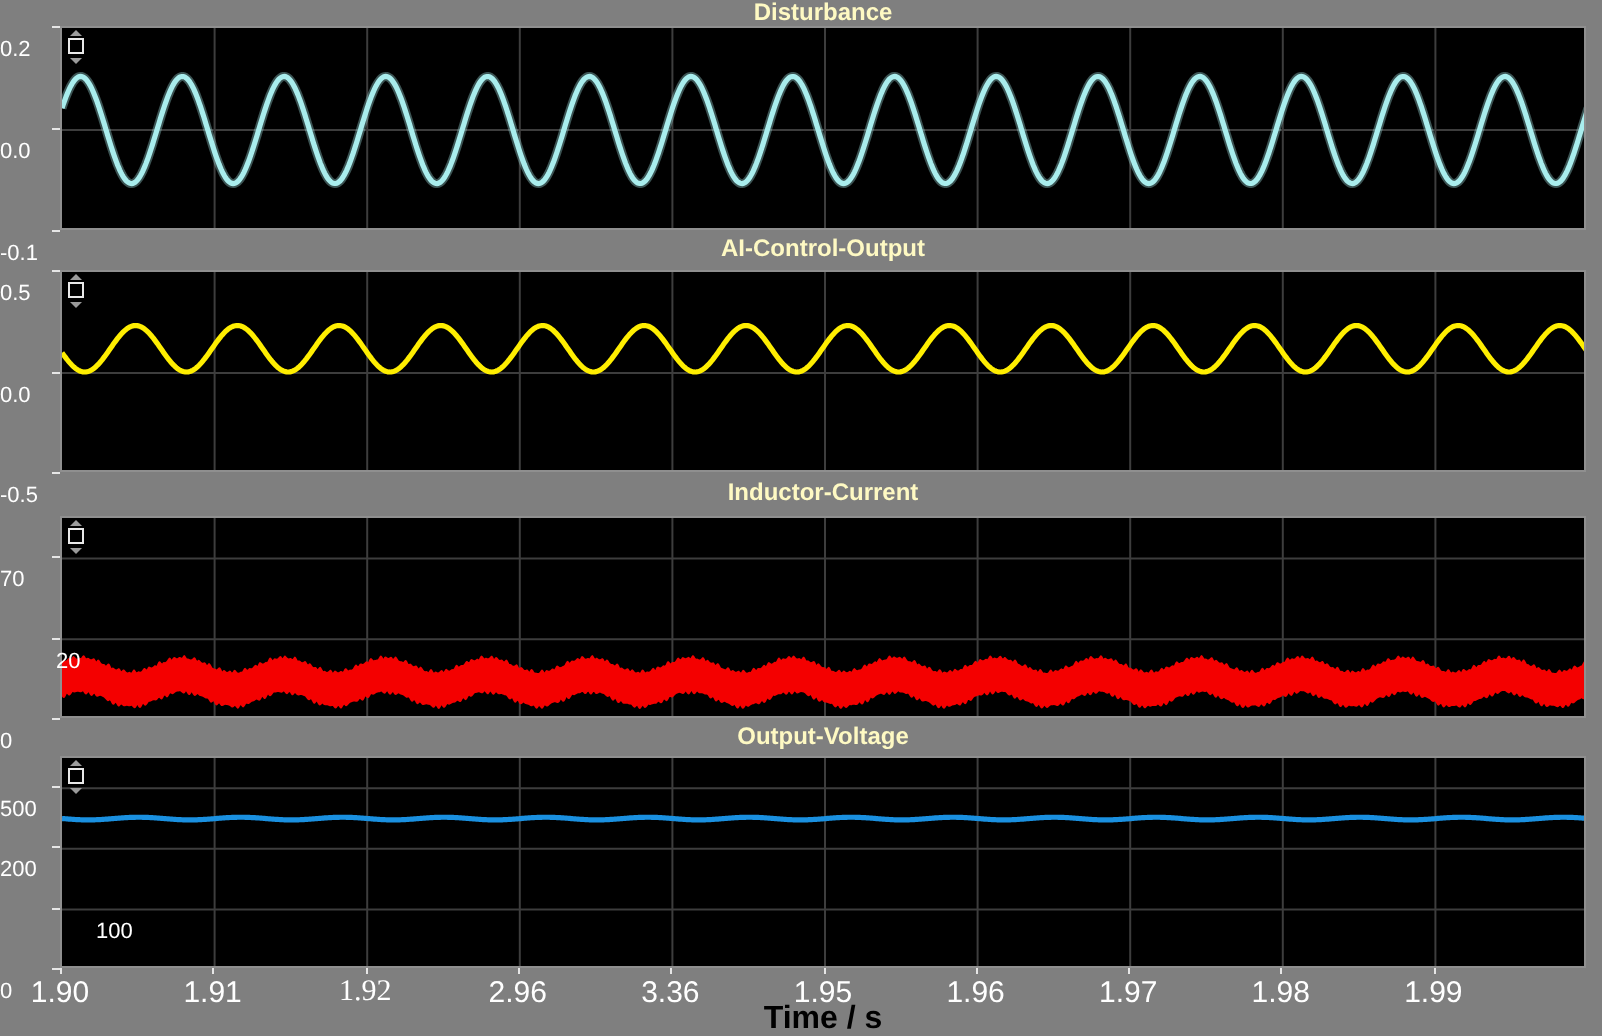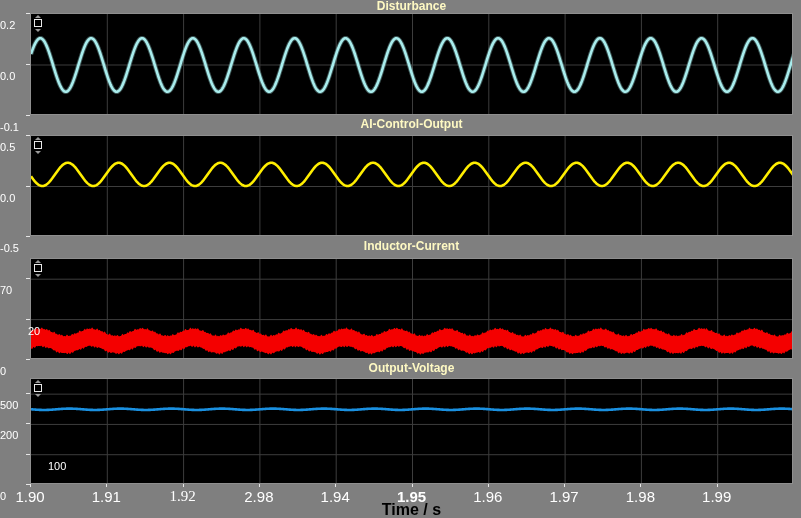--- a/index.html
+++ b/index.html
@@ -110,25 +110,25 @@
       </div>
     </div>
   <div id="xaxis">
       <div class="xtick" style="left: 30px; top: 484px;"></div>
       <div class="xlab" style="left: 8px; top: 488px;">1.90</div>
       <div class="xtick" style="left: 106.3px; top: 484px;"></div>
       <div class="xlab" style="left: 84.3px; top: 488px;">1.91</div>
       <div class="xtick" style="left: 182.6px; top: 484px;"></div>
       <div class="xlab" style="left: 160.6px; top: 488px; font-family: Liberation Serif, serif;">1.92</div>
       <div class="xtick" style="left: 258.9px; top: 484px;"></div>
-      <div class="xlab" style="left: 236.9px; top: 488px;">2.98</div>
+      <div class="xlab" style="left: 236.9px; top: 488px;">2.96</div>
       <div class="xtick" style="left: 335.2px; top: 484px;"></div>
-      <div class="xlab" style="left: 313.2px; top: 488px;">1.94</div>
+      <div class="xlab" style="left: 313.2px; top: 488px;">3.36</div>
       <div class="xtick" style="left: 411.5px; top: 484px;"></div>
-      <div class="xlab" style="left: 389.5px; top: 488px; font-weight: bold;">1.95</div>
+      <div class="xlab" style="left: 389.5px; top: 488px;">1.95</div>
       <div class="xtick" style="left: 487.8px; top: 484px;"></div>
       <div class="xlab" style="left: 465.8px; top: 488px;">1.96</div>
       <div class="xtick" style="left: 564.1px; top: 484px;"></div>
       <div class="xlab" style="left: 542.1px; top: 488px;">1.97</div>
       <div class="xtick" style="left: 640.4px; top: 484px;"></div>
       <div class="xlab" style="left: 618.4px; top: 488px;">1.98</div>
       <div class="xtick" style="left: 716.7px; top: 484px;"></div>
       <div class="xlab" style="left: 694.7px; top: 488px;">1.99</div>
     </div>
   <div class="xlabel" style="top:501px;">Time / s</div>

